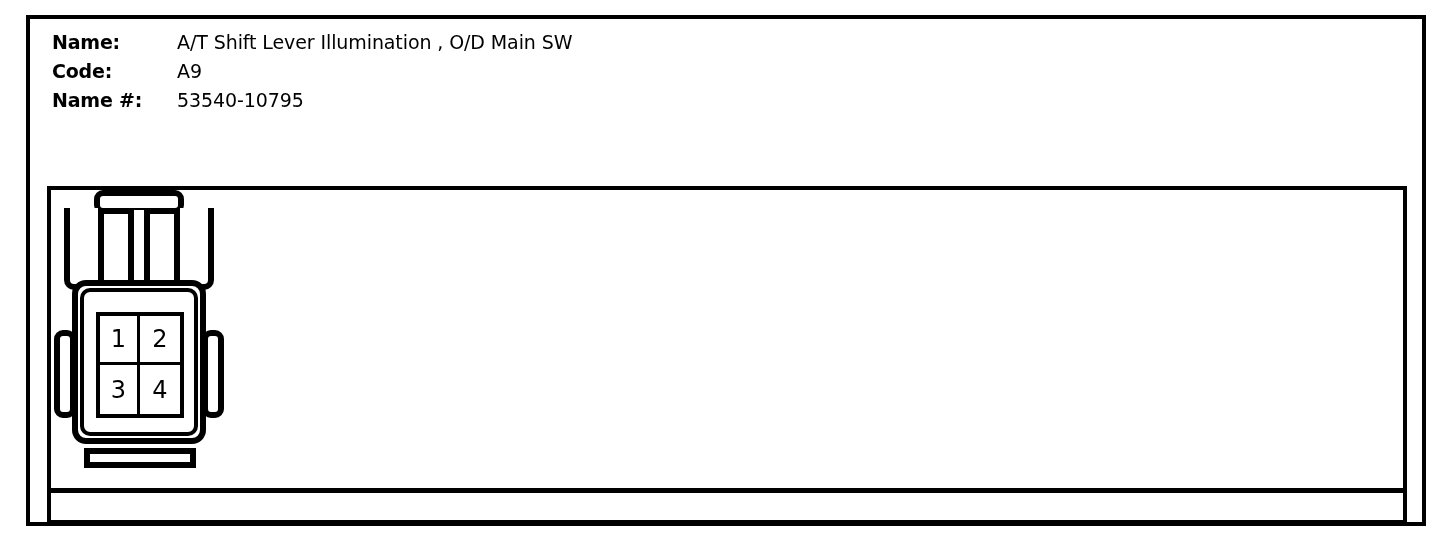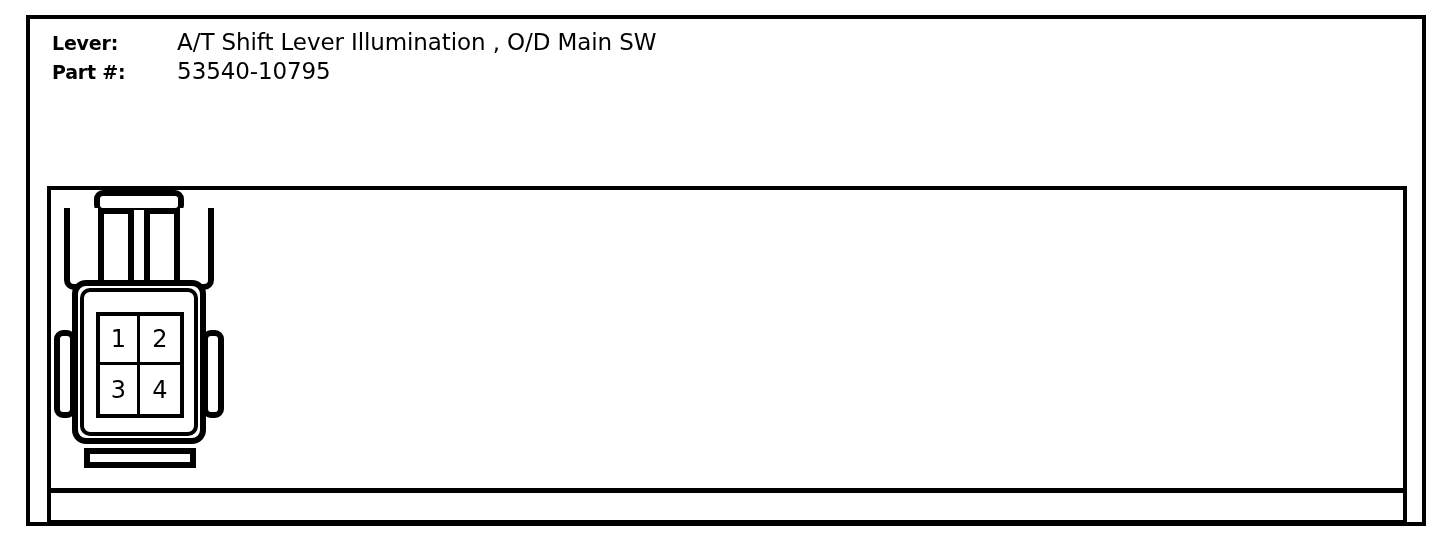--- a/index.html
+++ b/index.html
@@ -50,21 +50,21 @@
   .spec-label {
     display: inline-block;
     width: 120px;
     font-weight: bold;
     font-size: 19px;
     letter-spacing: -0.2px;
   }
   .spec-value {
     display: inline-block;
     font-weight: normal;
-    font-size: 23px;
+    font-size: 19px;
     letter-spacing: -0.1px;
     text-align: center;
   }
 
   
   .diagram-box {
     position: absolute;
     left: 47px;
     top: 186px;
     width: 1360px;
@@ -220,27 +220,31 @@
 </head>
 <body>
 
 <div id="page">
 
   <div class="outer-frame"></div>
 
   <div class="spec-block">
 
     <div class="spec-row">
-      <span class="spec-label">Lever:</span>
+      <span class="spec-label">Name:</span>
       <span class="spec-value">A/T Shift Lever Illumination , O/D Main SW</span>
     </div>
 
-
     <div class="spec-row">
-      <span class="spec-label">Part #:</span>
+      <span class="spec-label">Code:</span>
+      <span class="spec-value">A9</span>
+    </div>
+
+    <div class="spec-row">
+      <span class="spec-label">Name #:</span>
       <span class="spec-value">53540-10795</span>
     </div>
 
 
   </div>
 
   <div class="diagram-box"></div>
   <div class="diagram-divider"></div>
 
   <div class="connector">

